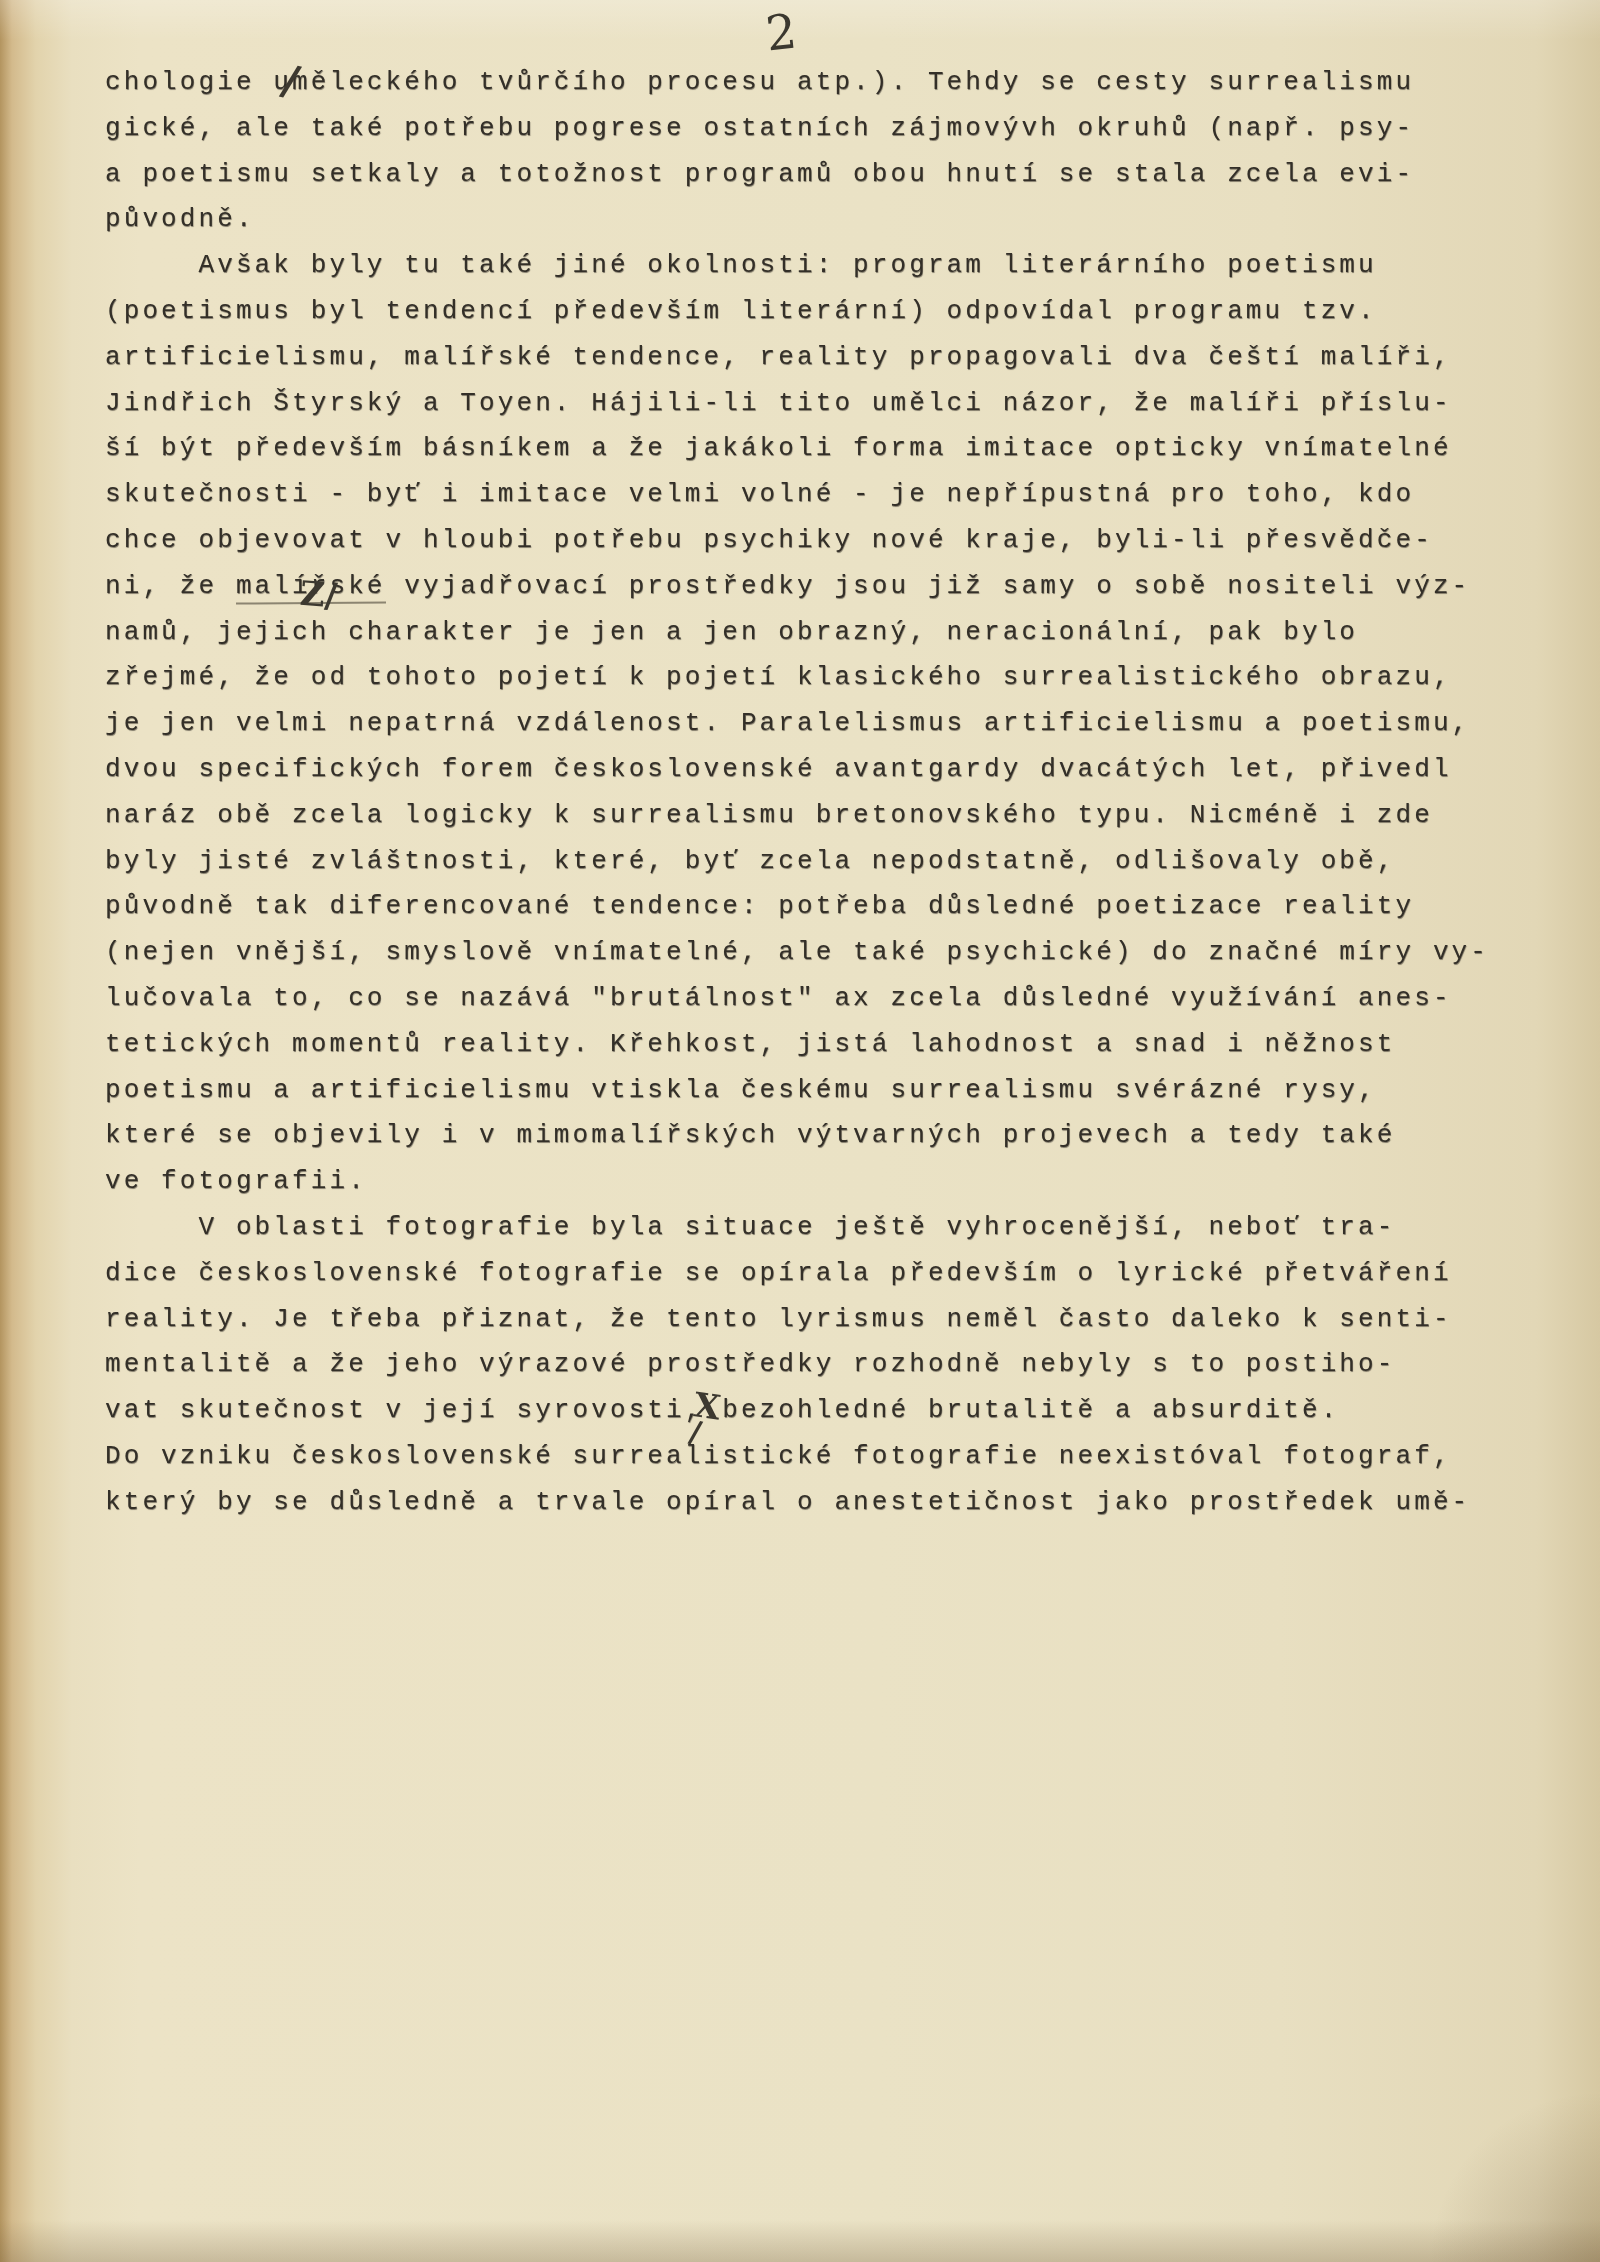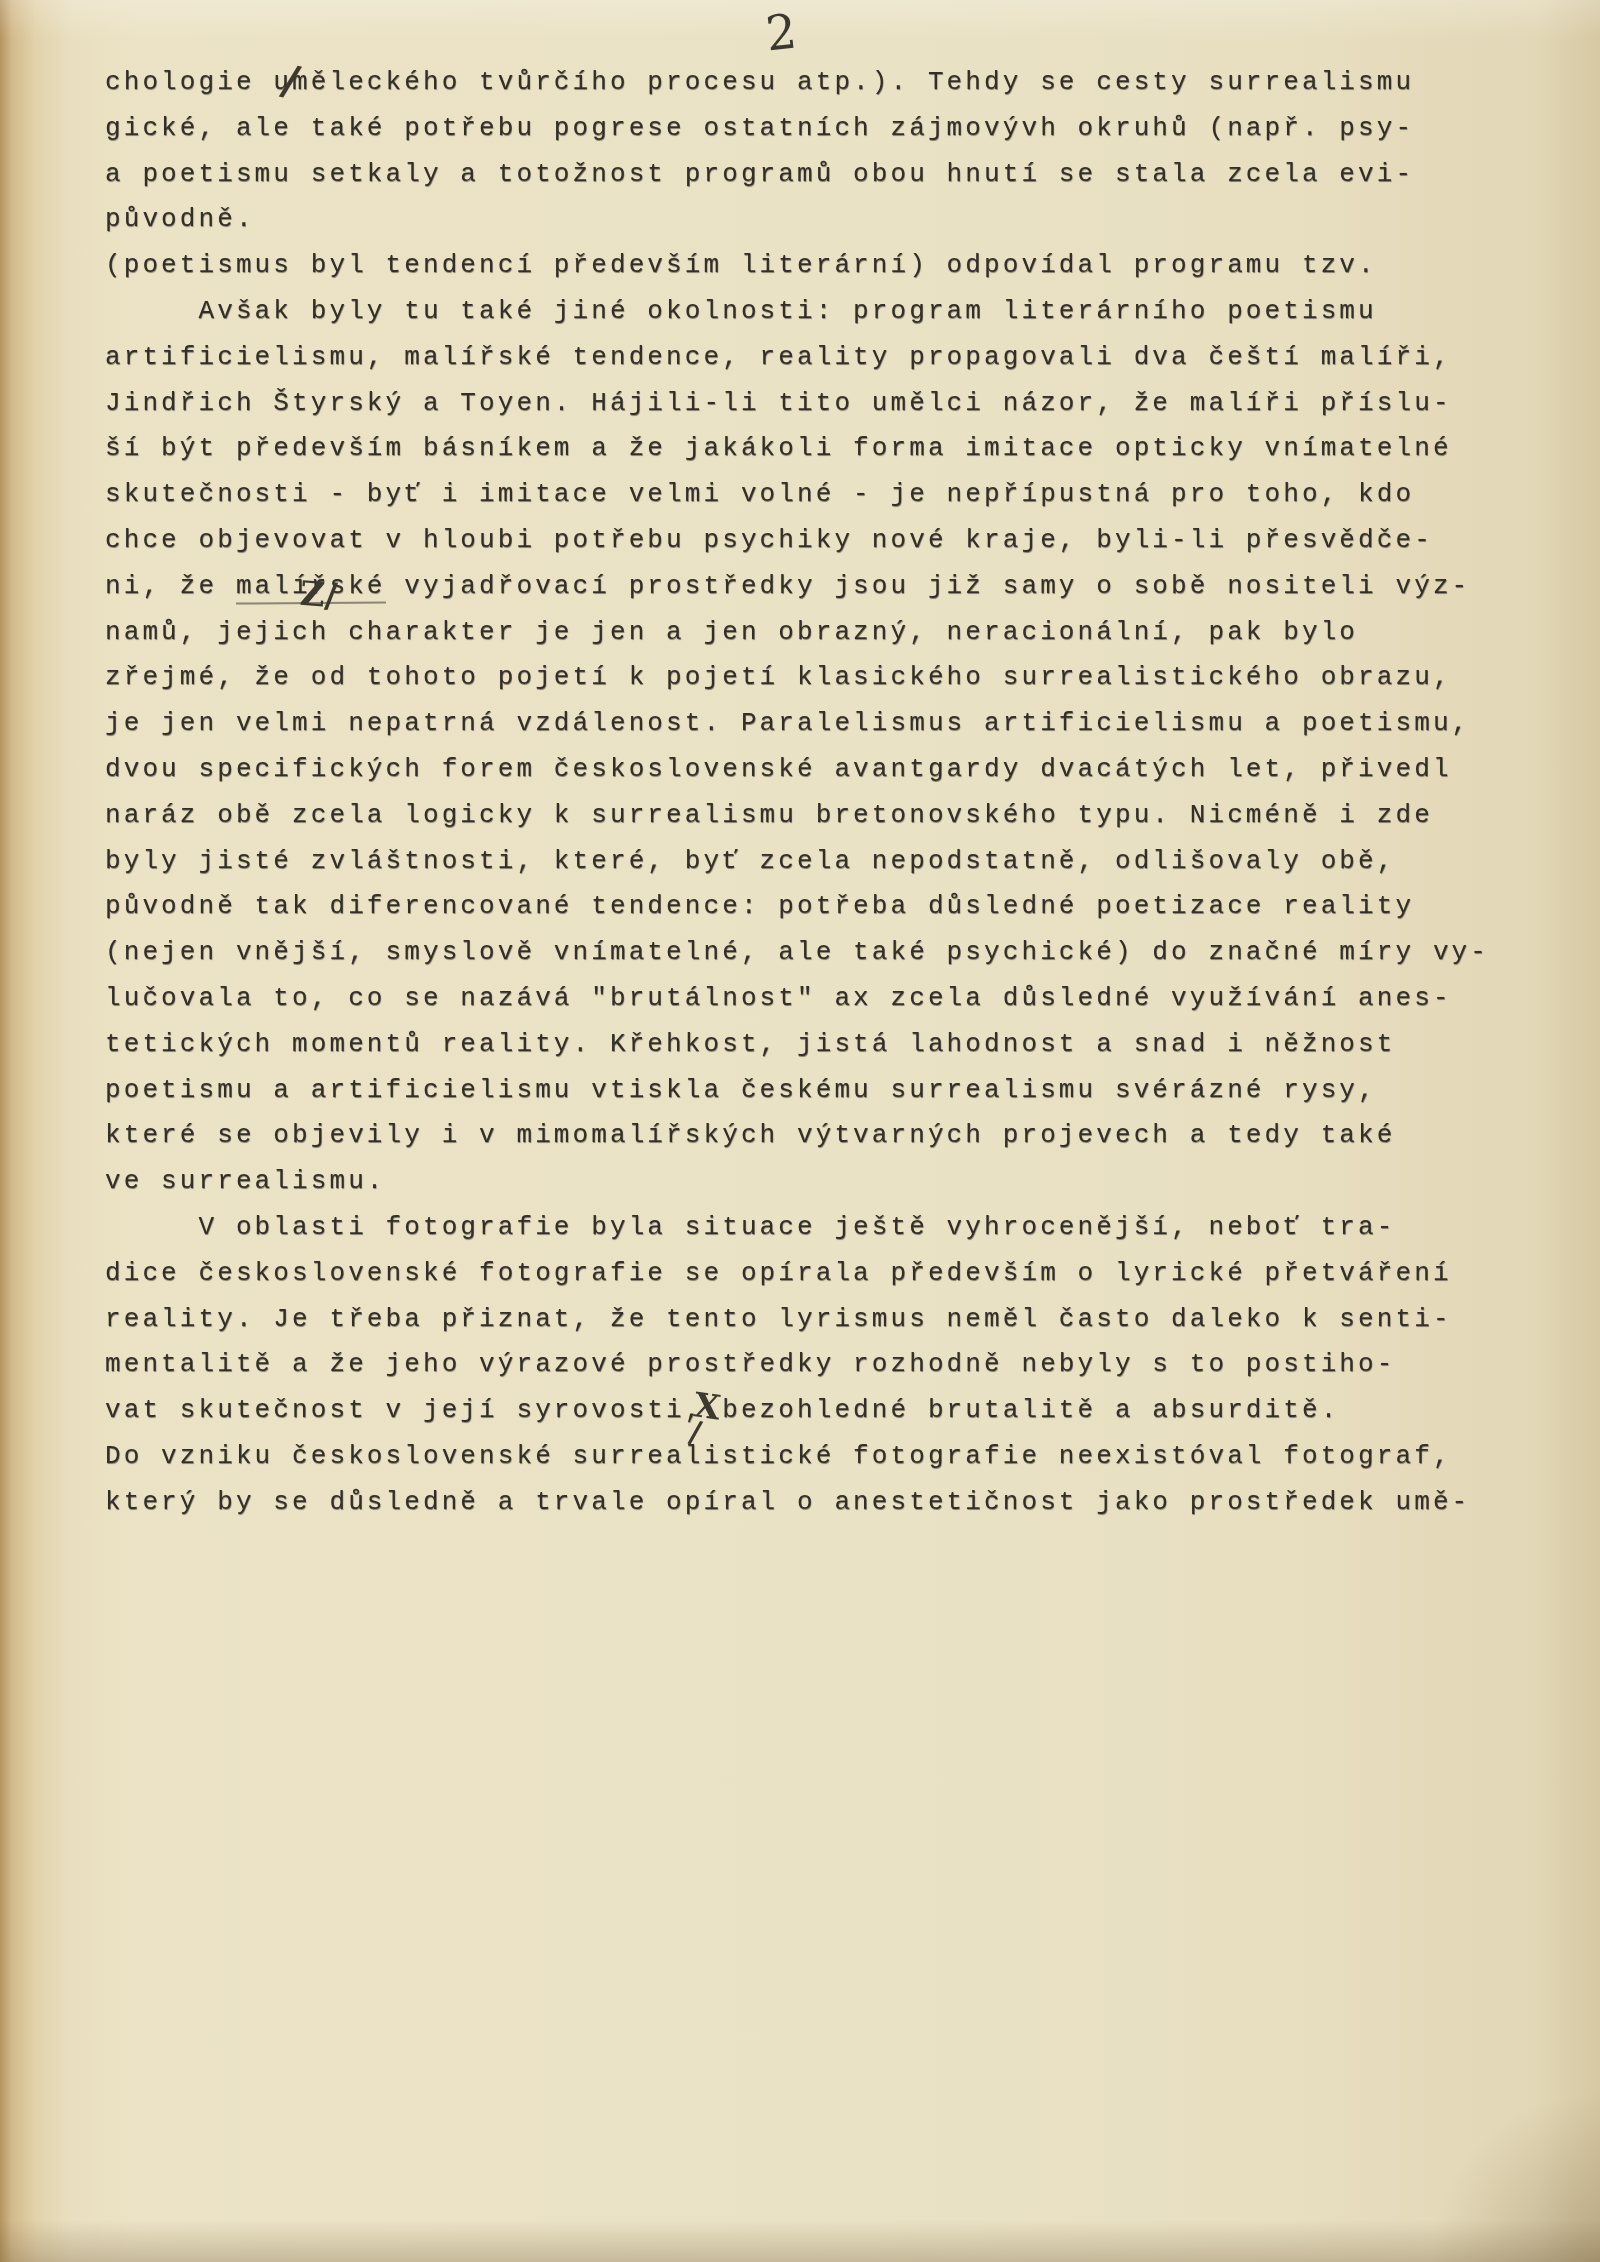--- a/index.html
+++ b/index.html
@@ -69,41 +69,41 @@
 
 <div class="paper">
 
   <div class="page-number">2</div>
 
   <div class="text-block">
       <div class="tline">chologie uměleckého tvůrčího procesu atp.). Tehdy se cesty surrealismu</div>
       <div class="tline">gické, ale také potřebu pogrese ostatních zájmovývh okruhů (např. psy-</div>
       <div class="tline">a poetismu setkaly a totožnost programů obou hnutí se stala zcela evi-</div>
       <div class="tline">původně.</div>
+      <div class="tline">     Avšak byly tu také jiné okolnosti: program literárního poetismu</div>
       <div class="tline">(poetismus byl tendencí především literární) odpovídal programu tzv.</div>
-      <div class="tline">     Avšak byly tu také jiné okolnosti: program literárního poetismu</div>
       <div class="tline">artificielismu, malířské tendence, reality propagovali dva čeští malíři,</div>
       <div class="tline">Jindřich Štyrský a Toyen. Hájili-li tito umělci názor, že malíři příslu-</div>
       <div class="tline">ší být především básníkem a že jakákoli forma imitace opticky vnímatelné</div>
       <div class="tline">skutečnosti - byť i imitace velmi volné - je nepřípustná pro toho, kdo</div>
       <div class="tline">chce objevovat v hloubi potřebu psychiky nové kraje, byli-li přesvědče-</div>
       <div class="tline">ni, že malířské vyjadřovací prostředky jsou již samy o sobě nositeli výz-</div>
       <div class="tline">namů, jejich charakter je jen a jen obrazný, neracionální, pak bylo</div>
       <div class="tline">zřejmé, že od tohoto pojetí k pojetí klasického surrealistického obrazu,</div>
       <div class="tline">je jen velmi nepatrná vzdálenost. Paralelismus artificielismu a poetismu,</div>
       <div class="tline">dvou specifických forem československé avantgardy dvacátých let, přivedl</div>
       <div class="tline">naráz obě zcela logicky k surrealismu bretonovského typu. Nicméně i zde</div>
       <div class="tline">byly jisté zvláštnosti, které, byť zcela nepodstatně, odlišovaly obě,</div>
       <div class="tline">původně tak diferencované tendence: potřeba důsledné poetizace reality</div>
       <div class="tline">(nejen vnější, smyslově vnímatelné, ale také psychické) do značné míry vy-</div>
       <div class="tline">lučovala to, co se nazává "brutálnost" ax zcela důsledné využívání anes-</div>
       <div class="tline">tetických momentů reality. Křehkost, jistá lahodnost a snad i něžnost</div>
       <div class="tline">poetismu a artificielismu vtiskla českému surrealismu svérázné rysy,</div>
       <div class="tline">které se objevily i v mimomalířských výtvarných projevech a tedy také</div>
-      <div class="tline">ve surrealismu.</div>
+      <div class="tline">ve fotografii.</div>
       <div class="tline">     V oblasti fotografie byla situace ještě vyhrocenější, neboť tra-</div>
       <div class="tline">dice československé fotografie se opírala především o lyrické přetváření</div>
       <div class="tline">reality. Je třeba přiznat, že tento lyrismus neměl často daleko k senti-</div>
       <div class="tline">mentalitě a že jeho výrazové prostředky rozhodně nebyly s to postiho-</div>
       <div class="tline">vat skutečnost v její syrovosti, bezohledné brutalitě a absurditě.</div>
       <div class="tline">Do vzniku československé surrealistické fotografie neexistóval fotograf,</div>
       <div class="tline">který by se důsledně a trvale opíral o anestetičnost jako prostředek umě-</div>
     </div>
 
   <div class="pencil-underline"></div>

